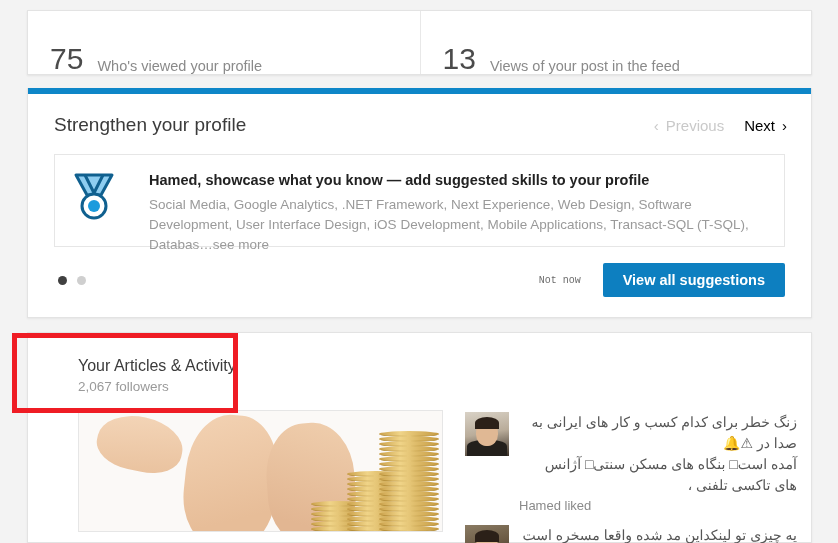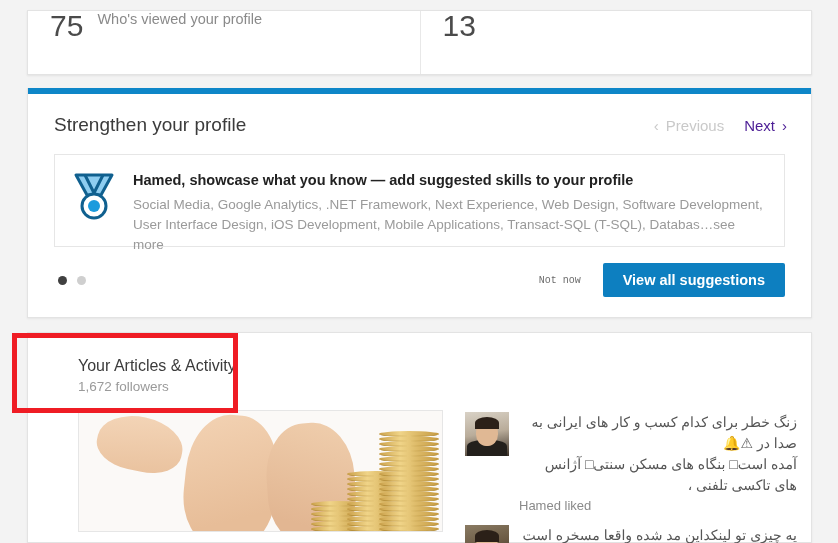--- a/index.html
+++ b/index.html
@@ -15,21 +15,21 @@
   .stats-row {
     position: absolute; left: 27px; top: 10px;
     width: 785px; height: 65px;
     display: flex;
     background: #fff;
     border: 1px solid #e3e3e3;
     box-shadow: 0 1px 2px rgba(0,0,0,0.07);
   }
   .stat-card {
     flex: 1 1 50%;
-    display: flex; align-items: flex-start;
+    display: flex; align-items: flex-end;
     padding-left: 22px;
   }
   .stat-card + .stat-card { border-left: 1px solid #e8e8e8; }
   .stat-num {
     font-size: 30px; font-weight: 300; color: #4b4b4b;
     letter-spacing: 0px; line-height: 1;
   }
   .stat-label {
     margin-left: 14px; font-size: 14.5px; color: #8a8a8a;
     font-weight: 400;
@@ -45,32 +45,32 @@
     box-shadow: 0 1px 2px rgba(0,0,0,0.06);
   }
   .accent-bar { height: 6px; background: #0e86c8; width: 100%; }
   .pc-head {
     display: flex; align-items: center; justify-content: space-between;
     padding: 20px 24px 0 26px;
   }
   .pc-title { font-size: 19px; color: #3b3b3b; font-weight: 400; }
   .pc-nav { display: flex; align-items: center; gap: 20px; font-size: 15px; }
   .nav-prev { color: #c9c9c9; display: flex; align-items: center; gap: 7px; }
-  .nav-next { color: #4c1d95; display: flex; align-items: center; gap: 7px; }
+  .nav-next { color: #000000; display: flex; align-items: center; gap: 7px; }
   .chev { font-size: 15px; }
 
   .suggest-box {
     margin: 18px 26px 0 26px;
     border: 1px solid #e6e6e6;
     height: 93px;
     display: flex; align-items: flex-start;
     padding: 14px 16px 0 16px;
   }
   .medal-wrap { width: 54px; flex: 0 0 54px; padding-top: 2px; }
-  .suggest-text { padding-left: 8px; padding-top: 2px; }
+  .suggest-text { padding-left: 8px; padding-top: 2px; margin-left: 16px; }
   .suggest-title {
     font-size: 14.5px; font-weight: bold; color: #222; line-height: 1.25;
   }
   .suggest-skills {
     margin-top: 6px; font-size: 13.5px; color: #9a9a9a; line-height: 1.48;
     max-width: 655px;
   }
   .see-more { color: #9a9a9a; }
 
   .pc-foot {
@@ -185,20 +185,21 @@
 
 <div class="page">
 
   <div class="stats-row">
     <div class="stat-card">
       <span class="stat-num">75</span>
       <span class="stat-label">Who's viewed your profile</span>
     </div>
     <div class="stat-card">
       <span class="stat-num">13</span>
+      <span class="stat-label">Views of your post in the feed</span>
     </div>
   </div>
 
   <div class="profile-card">
     <div class="accent-bar"></div>
 
     <div class="pc-head">
       <div class="pc-title">Strengthen your profile</div>
       <div class="pc-nav">
         <div class="nav-prev">
@@ -238,21 +239,21 @@
       <div class="foot-actions">
         <button class="btn-text">Not now</button>
         <button class="btn-primary">View all suggestions</button>
       </div>
     </div>
   </div>
 
   <div class="activity-card">
     <div class="act-head">
       <div class="act-title">Your Articles &amp; Activity</div>
-      <div class="act-sub">1,672 followers</div>
+      <div class="act-sub">2,067 followers</div>
     </div>
 
     <div class="act-body">
       <div class="thumb">
         <div class="knuckle"></div>
         <div class="finger-a"></div>
         <div class="finger-b"></div>
         <div class="coin-stack stack-1">
           <i></i>
             <i></i>

